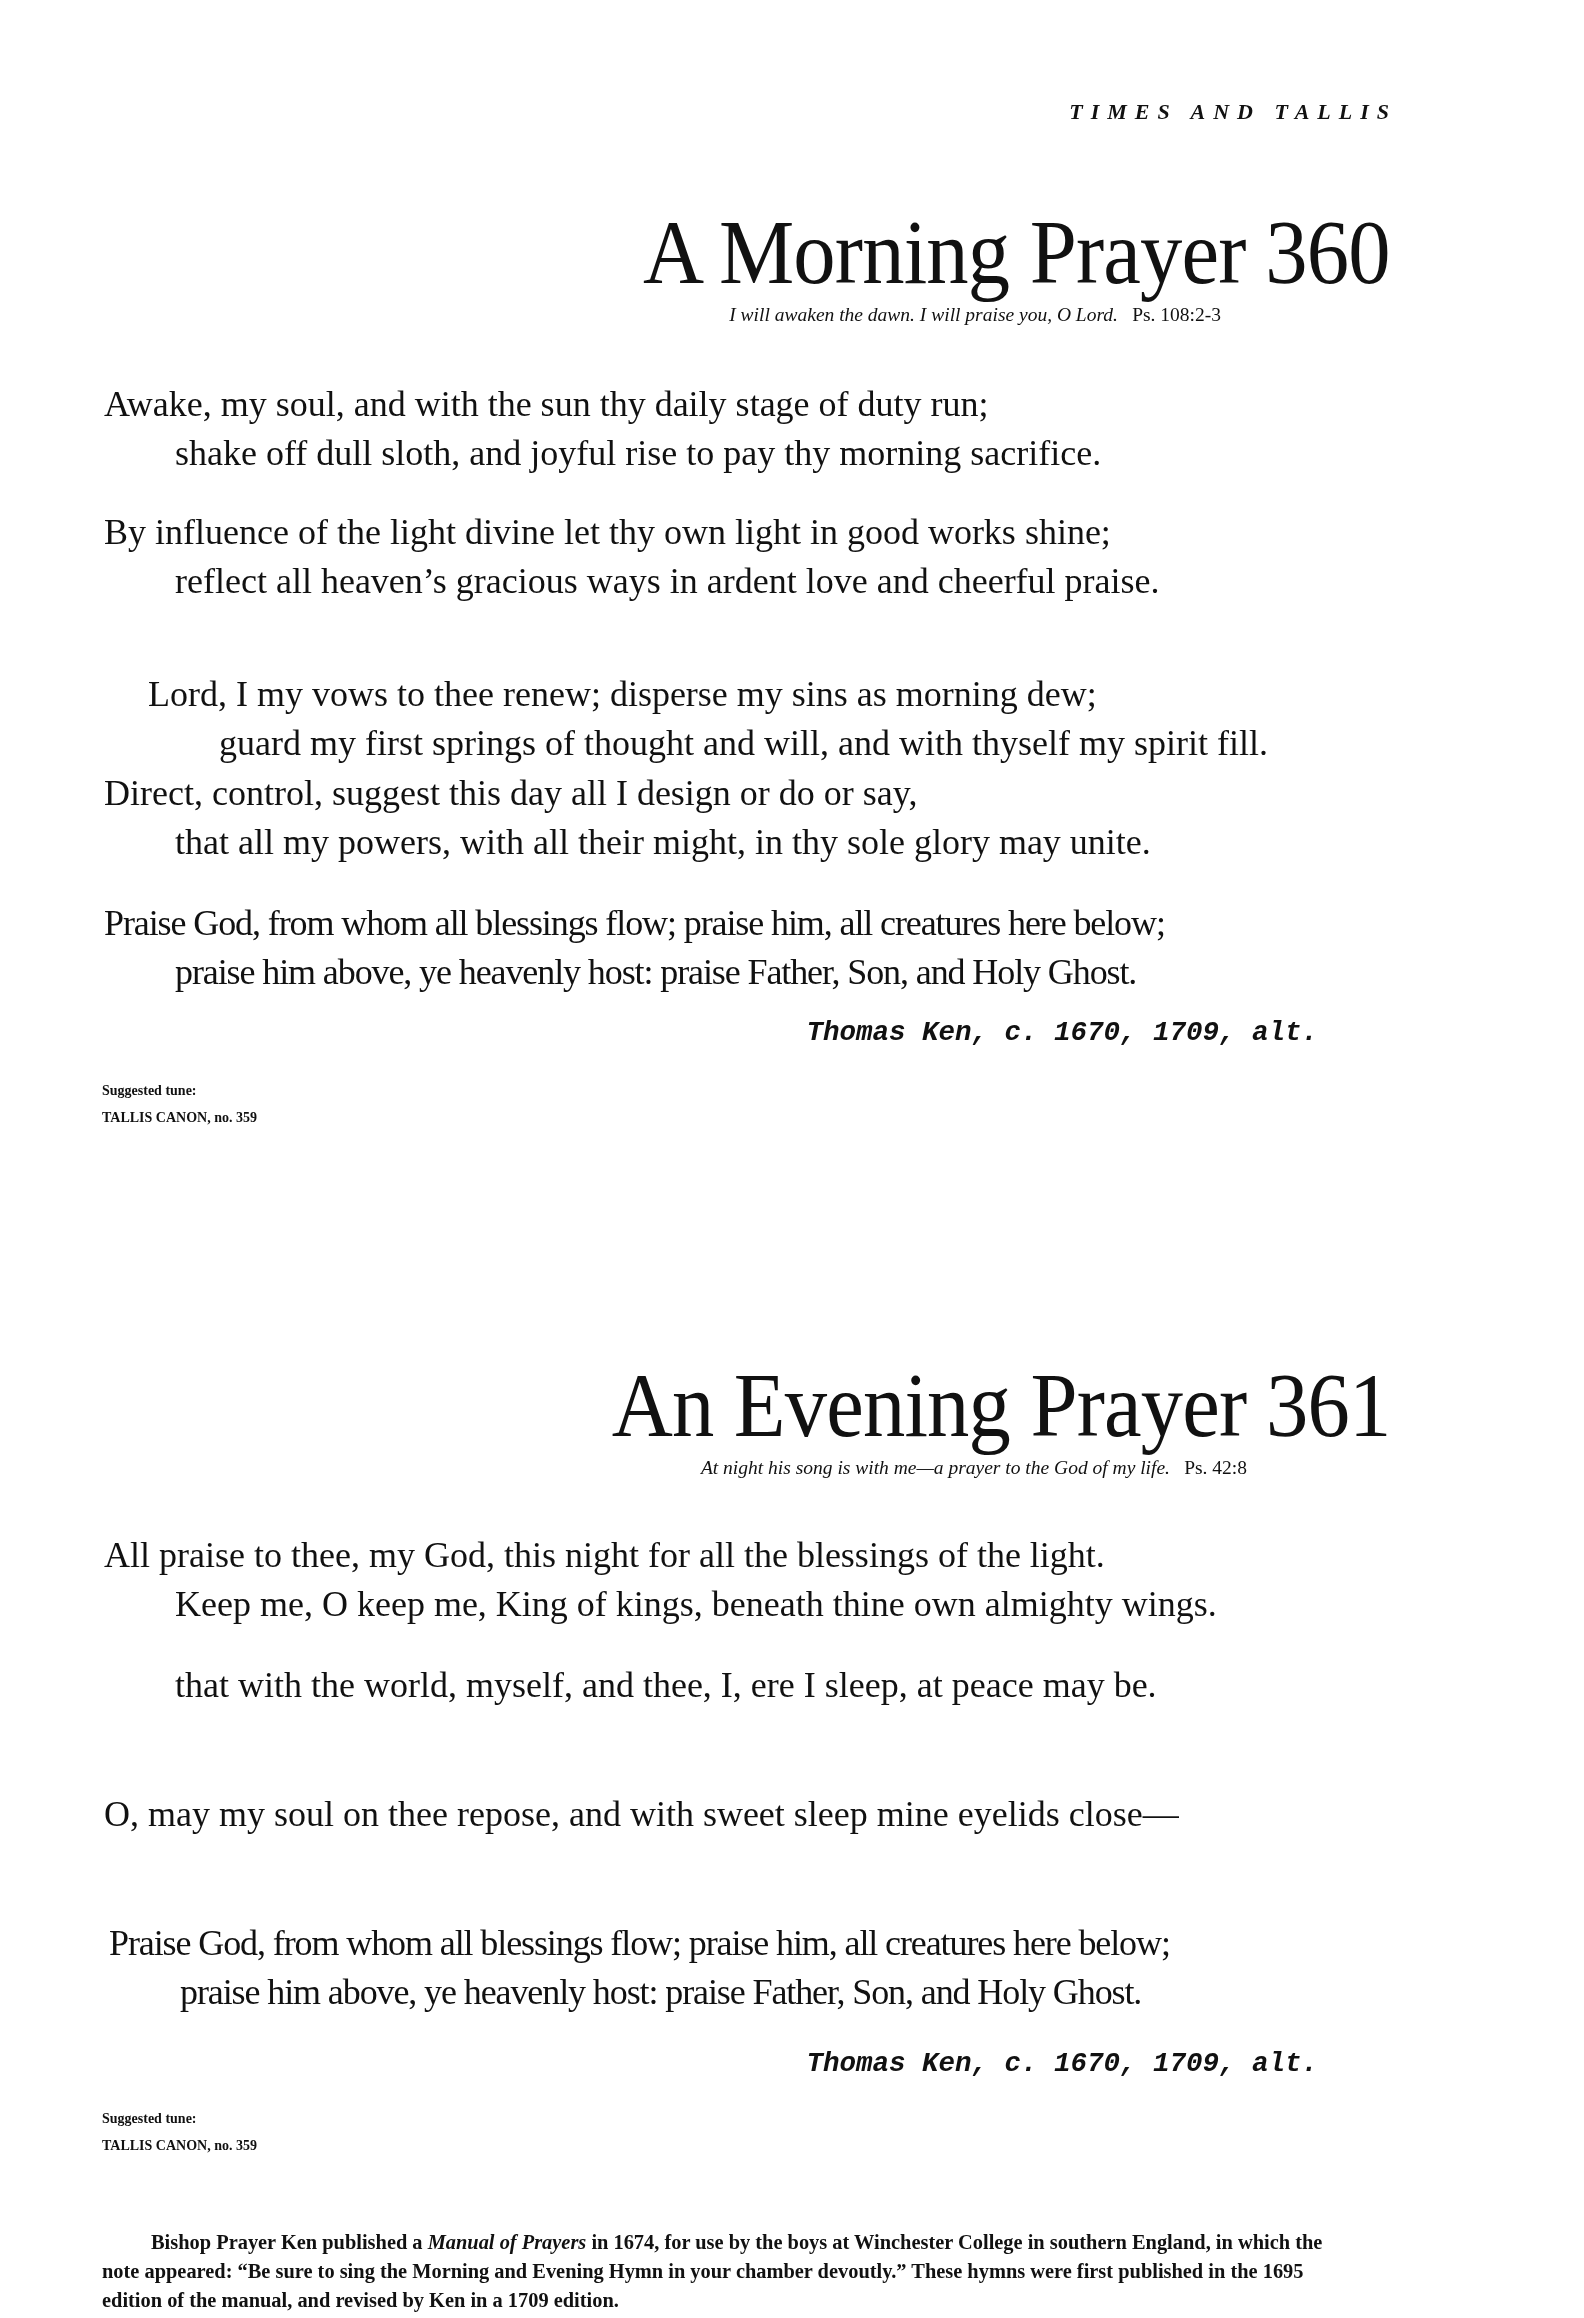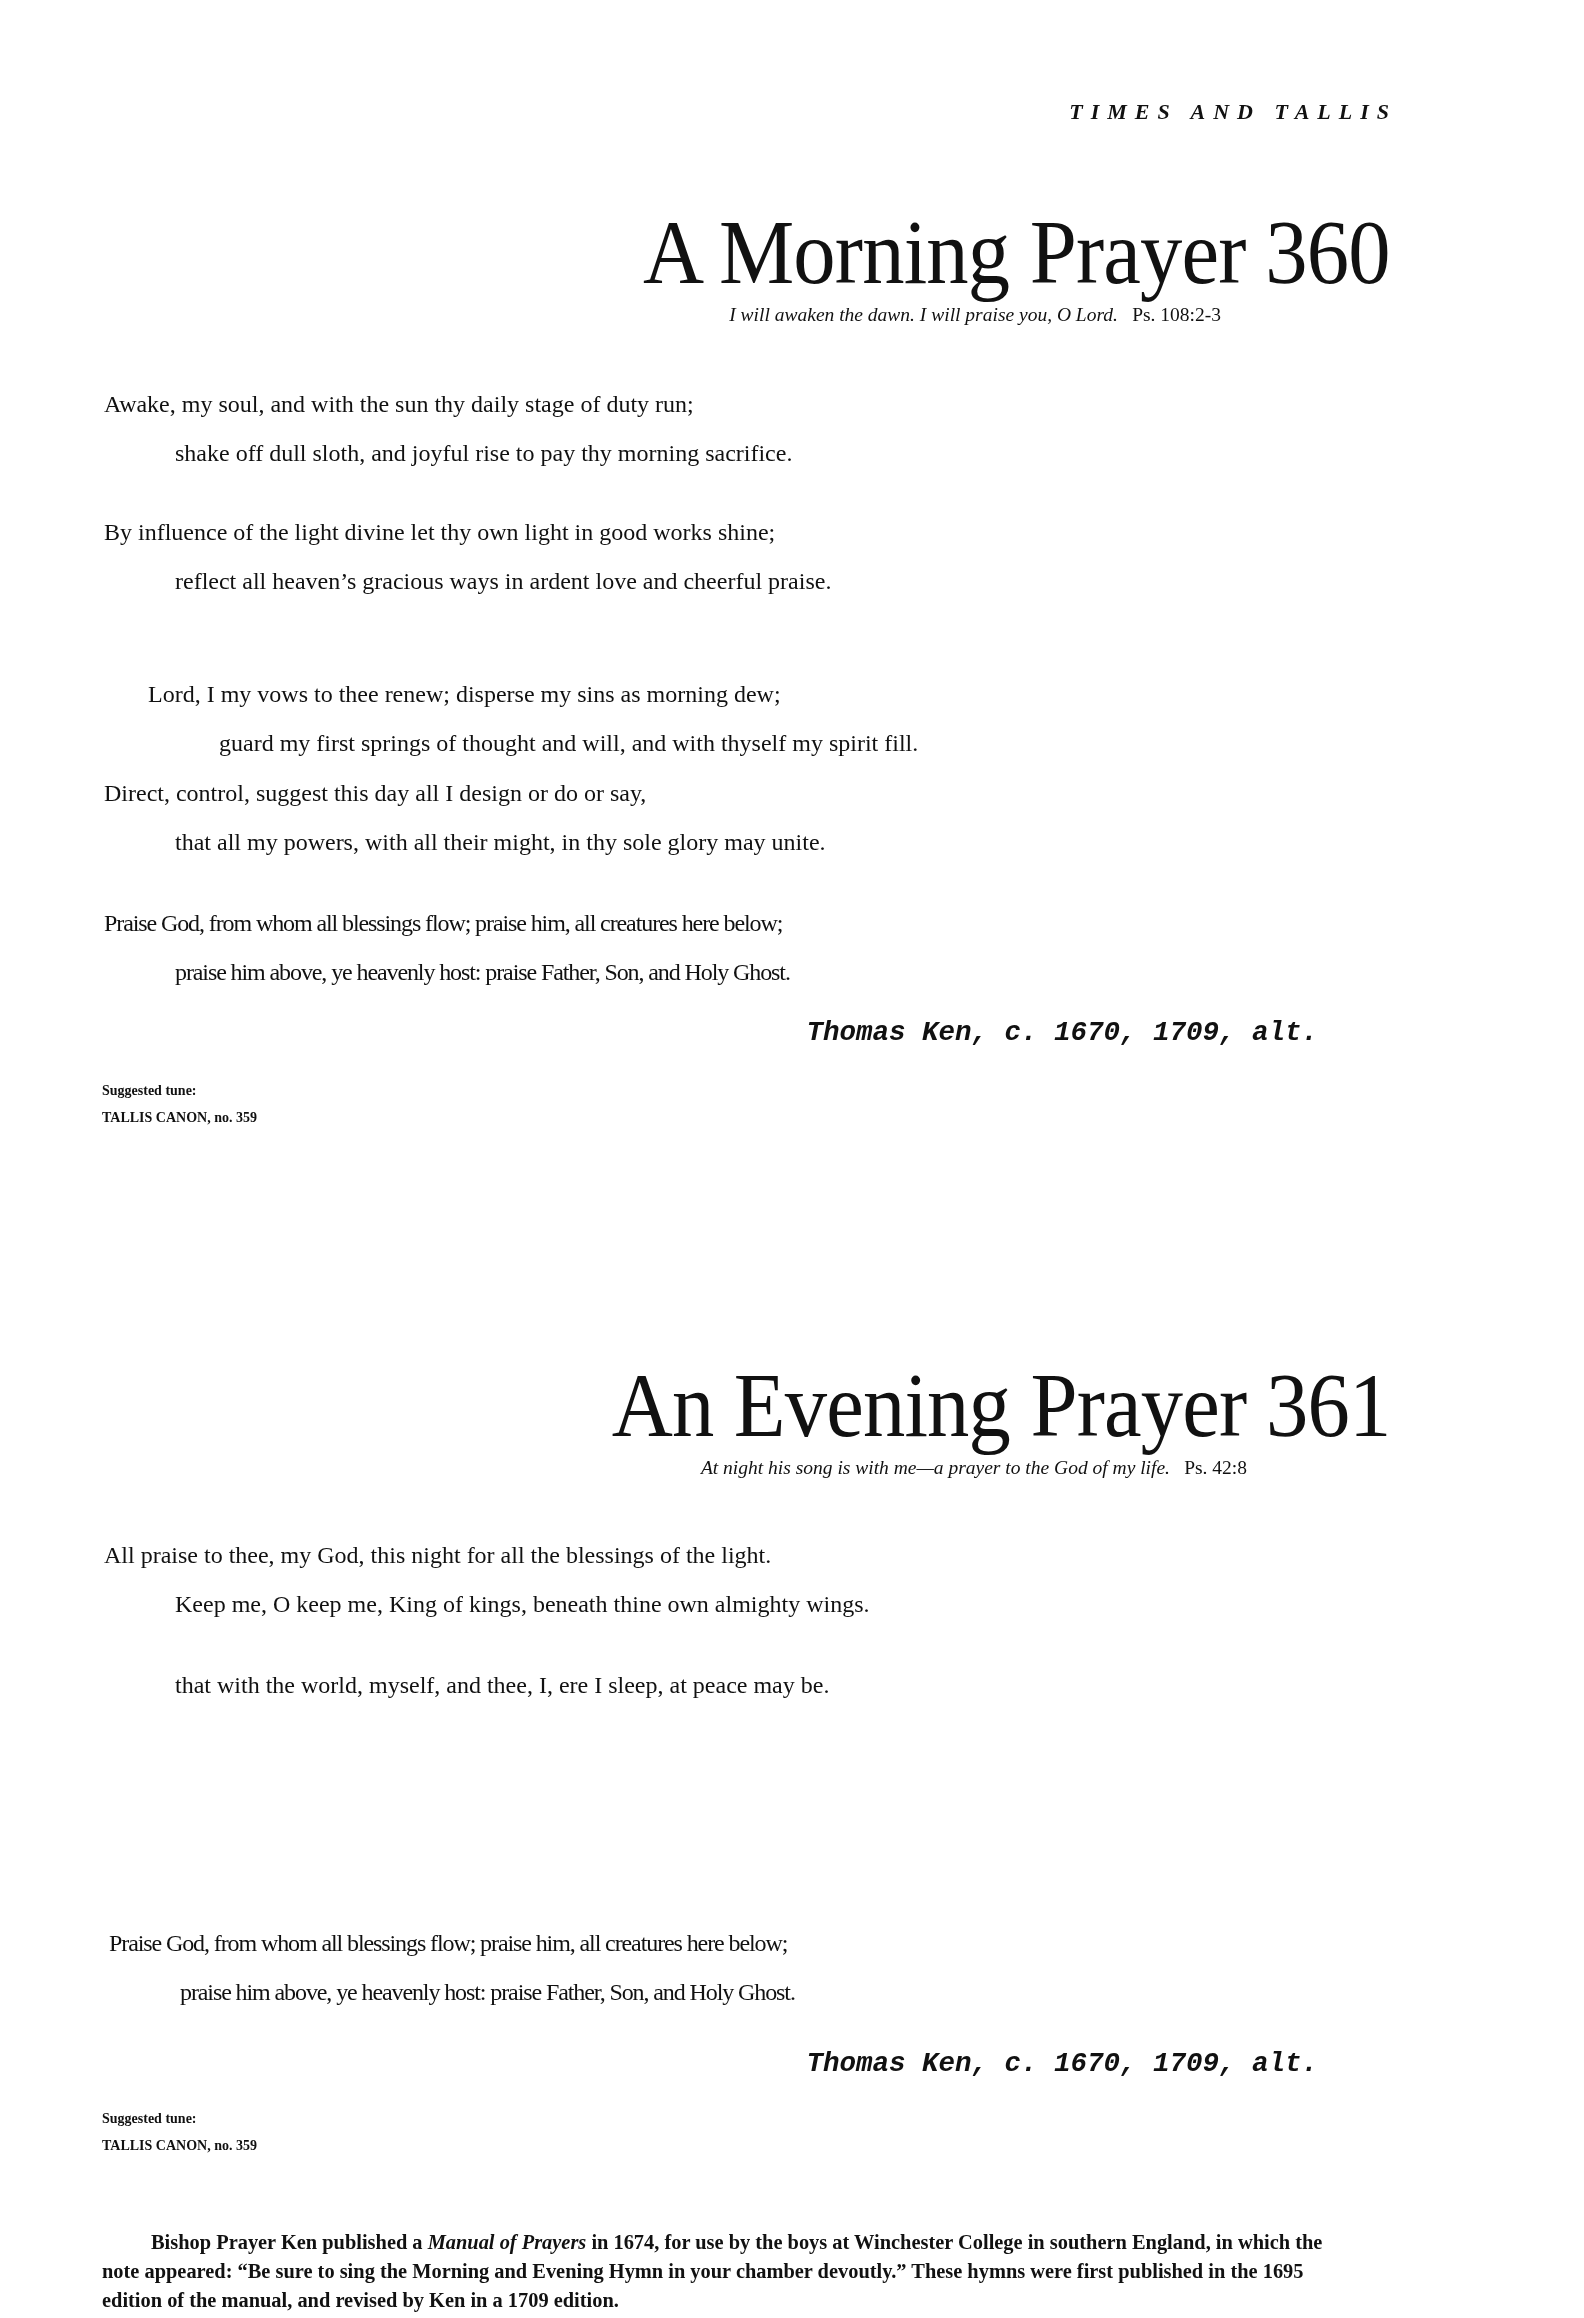--- a/index.html
+++ b/index.html
@@ -15,21 +15,21 @@
     position: absolute; right: 195px;
     font-size: 92px; font-weight: normal; line-height: 1; letter-spacing: -0.9px;
     transform: scaleX(0.92); transform-origin: right center;
   }
   .hymn-title .num { margin-left: 21.3px; }
   .scripture {
     position: absolute; right: 373px;
     font-size: 19.5px; font-style: italic; white-space: nowrap;
   }
   .scripture .ref { font-style: normal; margin-left: 14.2px; }
-  .verse { position: absolute; left: 104px; font-size: 24px; line-height: 49px; white-space: nowrap; }
+  .verse { position: absolute; left: 104px; font-size: 36px; line-height: 49px; white-space: nowrap; }
   .verse .l2 { padding-left: 71px; }
   .author {
     position: absolute; right: 267px;
     font-size: 27.5px; font-style: italic; font-weight: bold; white-space: nowrap; font-family: Liberation Mono, monospace;
   }
   .tune { position: absolute; left: 102px; font-size: 14px; line-height: 27px; font-weight: bold; }
   .footnote {
     position: absolute; left: 102px; top: 2228px; width: 1226px;
     font-size: 20.4px; line-height: 29px; font-weight: bold; text-indent: 49px;
   }
@@ -81,20 +81,21 @@
 </div>
 
 <div class="verse" style="top:1531px;">
   <div>All praise to thee, my God, this night for all the blessings of the light.</div>
   <div class="l2">Keep me, O keep me, King of kings, beneath thine own almighty wings.</div>
 </div>
 <div class="verse" style="top:1661px;">
   <div class="l2">that with the world, myself, and thee, I, ere I sleep, at peace may be.</div>
 </div>
 <div class="verse" style="top:1790px;">
+  <div>O, may my soul on thee repose, and with sweet sleep mine eyelids close—</div>
 </div>
 <div class="verse" style="top:1919px; left:109px; letter-spacing:-1.1px;">
   <div>Praise God, from whom all blessings flow; praise him, all creatures here below;</div>
   <div class="l2">praise him above, ye heavenly host: praise Father, Son, and Holy Ghost.</div>
 </div>
 
 <div class="author" style="top:2048px;">Thomas Ken, c. 1670, 1709, alt.</div>
 <div class="tune" style="top:2105px;">
   <div>Suggested tune:</div>
   <div>TALLIS CANON, no. 359</div>

